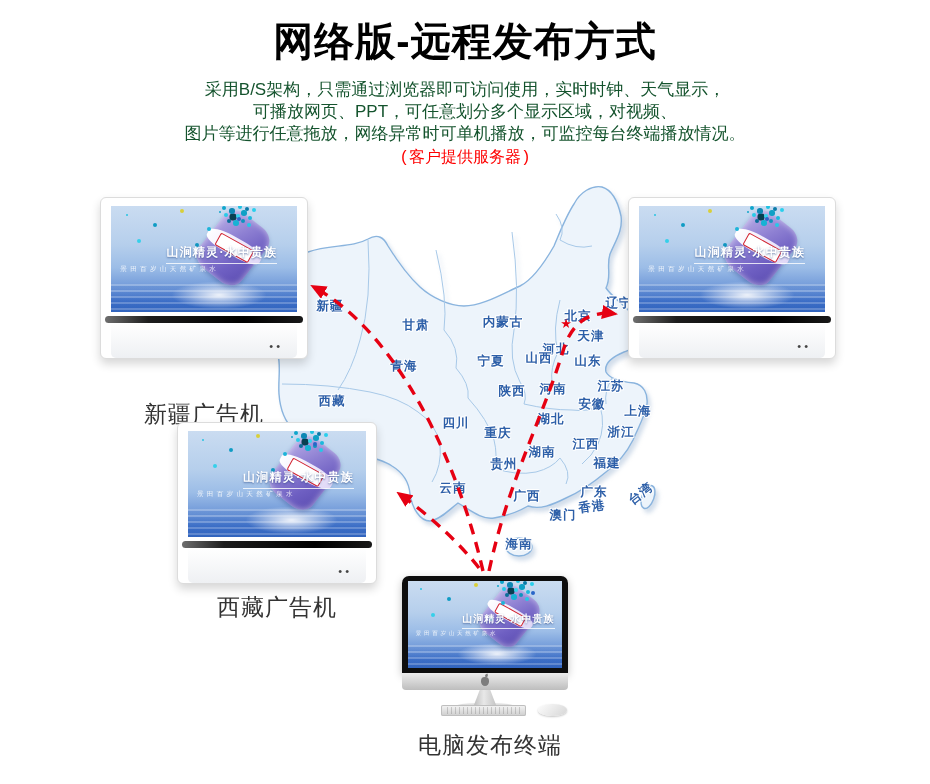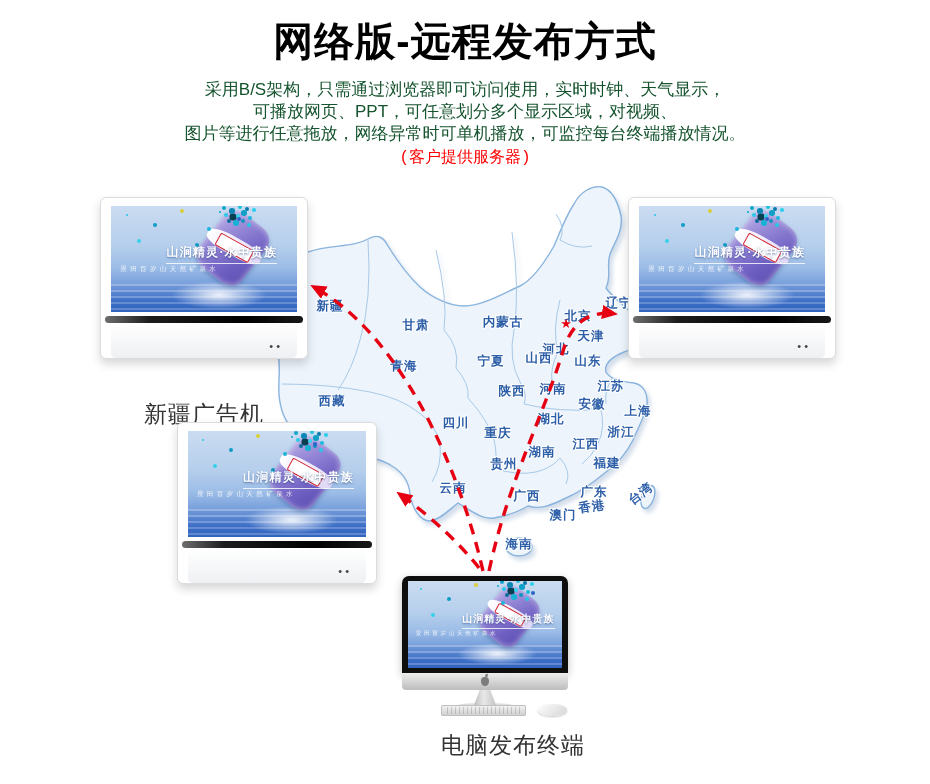--- a/index.html
+++ b/index.html
@@ -32,21 +32,21 @@
   .m-tibet   {left:177px;top:422px;width:200px;height:162px;}
   .screen-slot{height:106px;overflow:hidden;}
   .strip{height:7px;margin:4px -6px 0;border-radius:4px;
          background:linear-gradient(90deg,#6e6e6e,#1d1d1d 22%,#000 70%,#181818);}
   .chin{flex:1;position:relative;background:linear-gradient(#ffffff,#eef0f3);border-radius:0 0 5px 5px;}
   .dots{position:absolute;right:14px;bottom:6px;font-size:11px;letter-spacing:3px;color:#444;}
   .mlabel{position:absolute;text-align:center;font-size:23px;color:#333;letter-spacing:1px;z-index:3;}
   .l-xinjiang{left:100px;top:369px;width:208px;margin-top:30px;}
   .l-beijing {left:628px;top:369px;width:208px;}
   .l-tibet   {left:177px;top:592px;width:200px;}
-  .l-terminal{left:395px;top:730px;width:190px;text-align:right;}
+  .l-terminal{left:395px;top:730px;width:190px;}
   
   .ad{position:relative;width:100%;height:100%;overflow:hidden;font-size:12px;
       background:linear-gradient(180deg,#cadcf1 0%,#b6cfec 36%,#9cbde7 58%,#6e97d8 78%,#3c6ec7 90%,#2f62bd 100%);}
   .ad-small .ad{font-size:10px;}
   .water{position:absolute;left:0;right:0;bottom:0;height:26%;opacity:.5;
          background:repeating-linear-gradient(180deg,rgba(255,255,255,.45) 0 2px,rgba(60,110,195,.3) 2px 6px);}
   .splash{position:absolute;left:32%;bottom:3%;width:52%;height:26%;border-radius:50%;
           background:radial-gradient(ellipse at center,rgba(255,255,255,.9),rgba(130,170,230,0) 70%);}
   .bottle{position:absolute;left:51%;top:8%;width:29%;height:64%;transform:rotate(38deg);
           border-radius:30% 30% 32% 32%/20%;
@@ -247,20 +247,21 @@
     <div class="specks"></div>
     <div class="slogan">山涧精灵·水中贵族</div>
     <div class="subline">景田百岁山天然矿泉水</div>
   </div>
 </div>
     <div class="strip"></div>
     <div class="chin">
       <span class="dots">••</span>
     </div>
   </div>
+  <div class="mlabel l-tibet">西藏广告机</div>
 
   <div class="imac">
     <div class="imac-screen">
       <div class="screen-slot ad-small">
   <div class="ad">
     <div class="water"></div>
     <div class="splash"></div>
     <div class="bottle">
       <div class="band"></div>
       <div class="blabel"></div>

